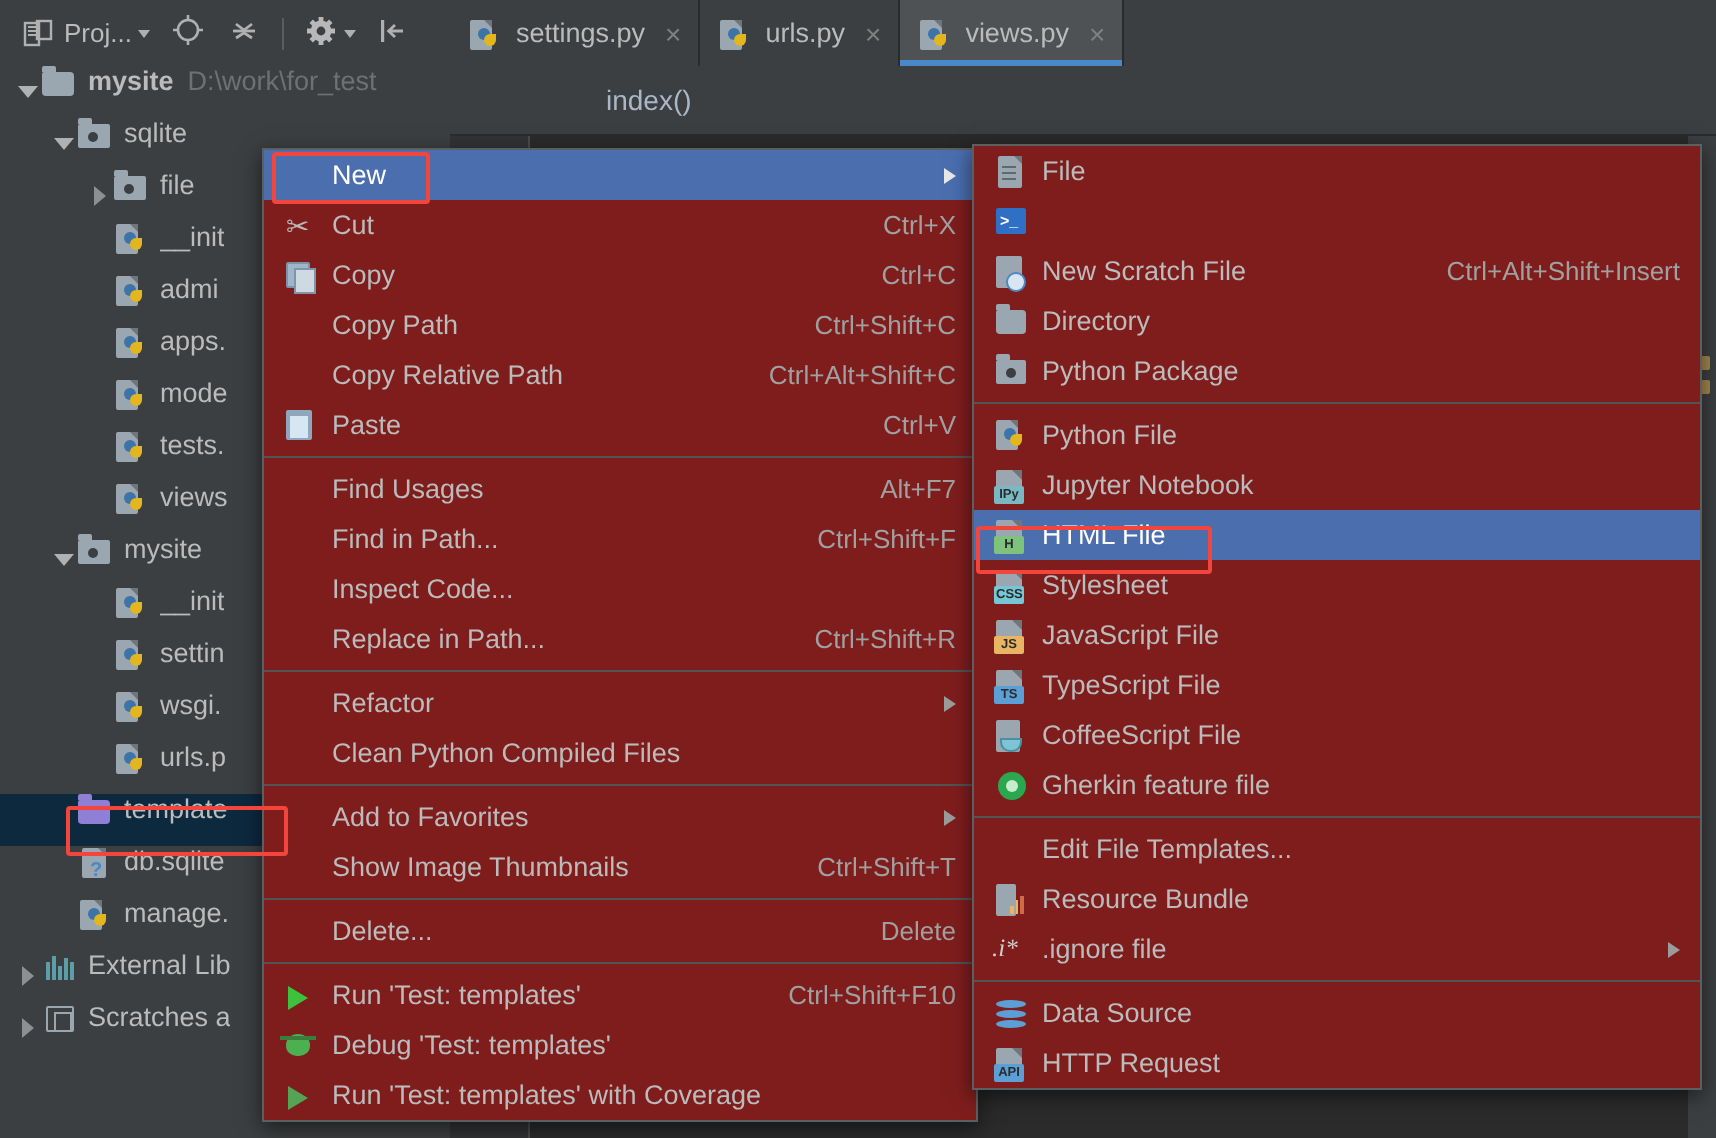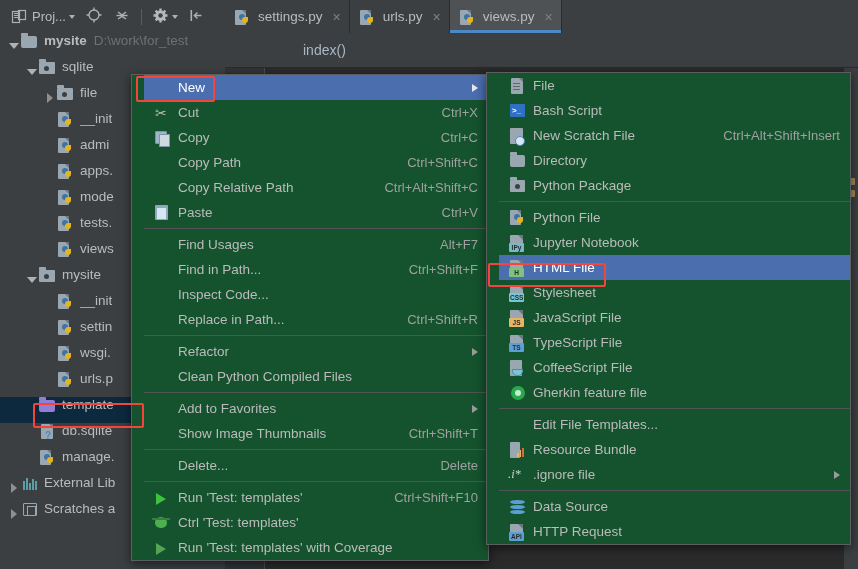--- a/index.html
+++ b/index.html
@@ -110,22 +110,22 @@
   .ico-lib { position:absolute; top:2px; left:2px; width:14px; height:13px; display:flex; gap:1.5px; align-items:flex-end; }
   .ico-lib i { display:block; width:2.5px; background:#5c9ea8; }
 
   .ico-scratch { position:absolute; top:2px; left:2px; width:14px; height:13px; border:1.5px solid #9aa7b0; border-radius:1px; }
   .ico-scratch::after { content:""; position:absolute; left:3px; top:2px; width:7px; height:8px; border:1.5px solid #9aa7b0; background:#3c3f41; }
 
   .red-box { position: absolute; border: 2px solid #f3453b; border-radius: 2px; pointer-events: none; }
 
   
   .menu {
-    position: absolute; background: #14532d; border: 1px solid #5c5f61;
-    box-shadow: 0 3px 10px rgba(0,0,0,.55); color: #bbbbbb; font-size: 13.5px; padding-left: 12px;
+    position: absolute; background: #7f1d1d; border: 1px solid #5c5f61;
+    box-shadow: 0 3px 10px rgba(0,0,0,.55); color: #bbbbbb; font-size: 13.5px;
   }
   .menu-item {
     height: 25px; display: flex; align-items: center; position: relative;
     padding-left: 8px; padding-right: 10px; cursor: default; white-space: nowrap;
   }
   .menu-item.hl { background: #4b6eaf; color: #ffffff; }
   .mi-icon { flex: 0 0 22px; width: 22px; height: 18px; margin-right: 4px; position: relative; }
   .mi-text { flex: 1; }
   .mi-short { color: #a0a0a0; font-size: 13px; margin-left: 22px; }
   .mi-arrow {
@@ -604,21 +604,21 @@
         <span class="mi-icon">
           <span class="i-run"></span>
         </span>
         <span class="mi-text">Run 'Test: templates'</span>
         <span class="mi-short">Ctrl+Shift+F10</span>
       </div>
       <div class="menu-item">
         <span class="mi-icon">
           <span class="i-debug"></span>
         </span>
-        <span class="mi-text">Ctrl 'Test: templates'</span>
+        <span class="mi-text">Debug 'Test: templates'</span>
       </div>
       <div class="menu-item">
         <span class="mi-icon">
           <span class="i-cov"></span>
         </span>
         <span class="mi-text">Run 'Test: templates' with Coverage</span>
       </div>
     </div>
 
   <div class="menu" style="left:486px; top:72px; width:365px;" id="submenu">
@@ -627,21 +627,20 @@
           <span class="ft-file">
             <i></i>
           </span>
         </span>
         <span class="mi-text">File</span>
       </div>
       <div class="menu-item">
         <span class="mi-icon">
           <span class="ft-bash">&gt;_</span>
         </span>
-        <span class="mi-text">Bash Script</span>
       </div>
       <div class="menu-item">
         <span class="mi-icon">
           <span class="ft-scratch"></span>
         </span>
         <span class="mi-text">New Scratch File</span>
         <span class="mi-short">Ctrl+Alt+Shift+Insert</span>
       </div>
       <div class="menu-item">
         <span class="mi-icon">

